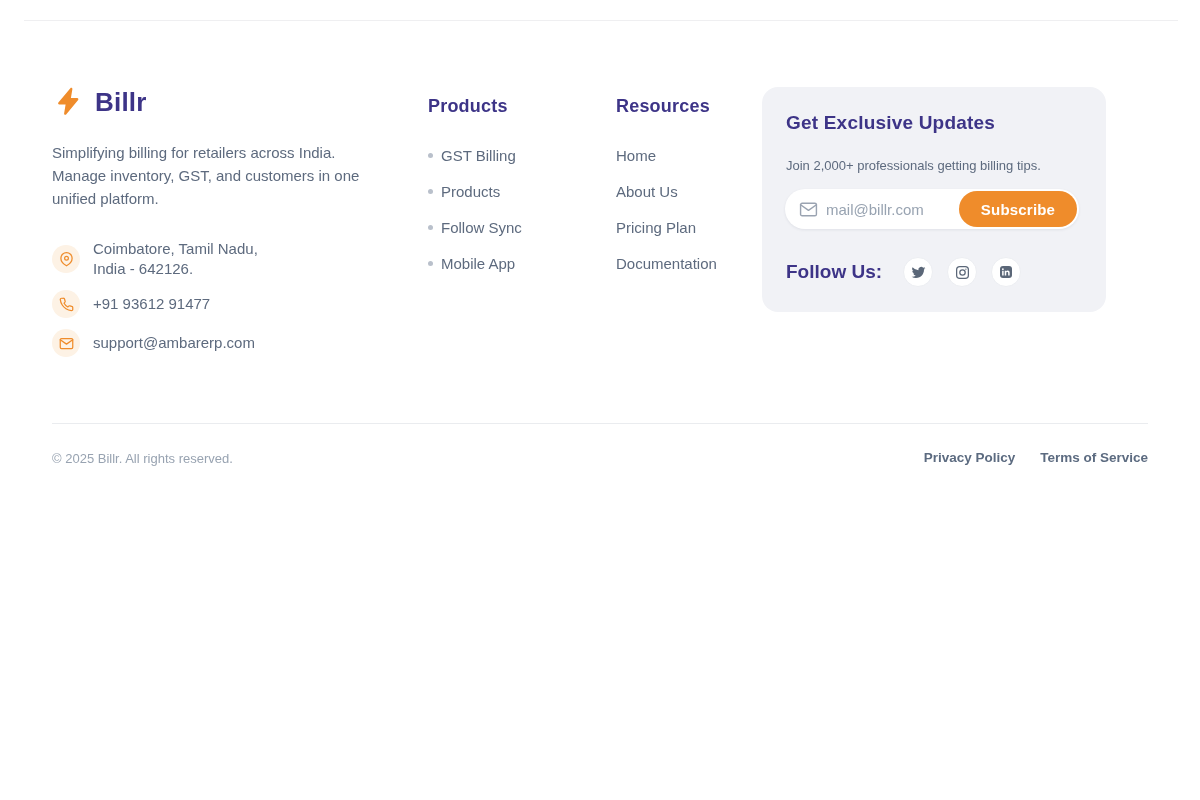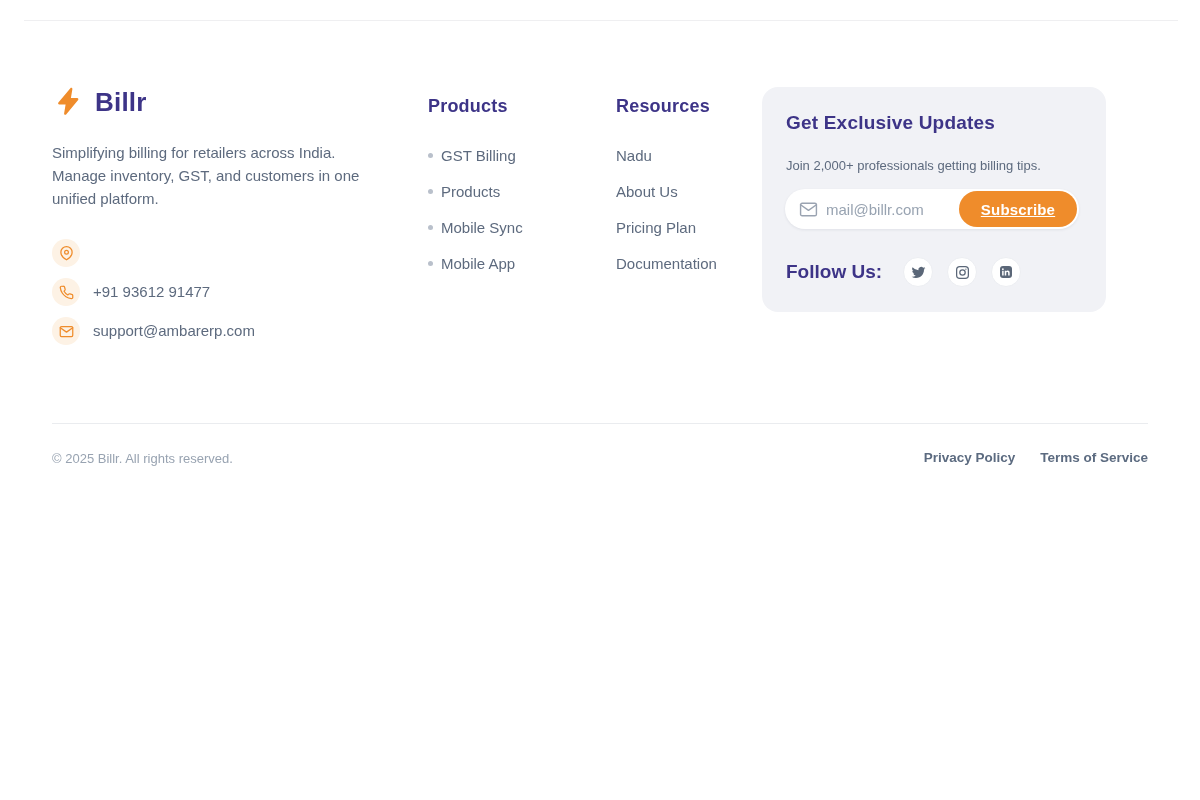--- a/index.html
+++ b/index.html
@@ -41,21 +41,21 @@
   .footer-link{font-size:15px;color:var(--text-slate);cursor:pointer;text-decoration:none;}
 
   
   .newsletter-card{position:absolute;left:762px;top:87px;width:344px;height:225px;background:var(--card-bg);border-radius:16px;}
   .card-title{position:absolute;left:24px;top:25px;font-size:19px;font-weight:bold;color:var(--brand-indigo);letter-spacing:.2px;}
   .card-subtitle{position:absolute;left:24px;top:59px;font-size:13px;color:var(--text-slate);margin-top:12px;}
   .subscribe-pill{position:absolute;left:23px;top:102px;width:294px;height:40px;background:#fff;border-radius:20px;box-shadow:0 1px 3px rgba(30,40,60,.08);display:flex;align-items:center;}
   .pill-mail-icon{margin-left:14px;display:flex;align-items:center;}
   .email-input{flex:1;min-width:0;border:none;outline:none;background:transparent;margin-left:8px;font-size:15px;color:#4a5668;font-family:inherit;}
   .email-input::placeholder{color:var(--muted-gray);}
-  .subscribe-btn{position:absolute;right:2px;top:2px;bottom:2px;width:118px;border:none;border-radius:18px;background:var(--accent-orange);color:#fff;font-size:15px;font-weight:bold;font-family:inherit;cursor:pointer;letter-spacing:.2px;text-decoration:underline;}
+  .subscribe-btn{position:absolute;right:2px;top:2px;bottom:2px;width:118px;border:none;border-radius:18px;background:var(--accent-orange);color:#fff;font-size:15px;font-weight:bold;font-family:inherit;cursor:pointer;letter-spacing:.2px;}
   .follow-row{position:absolute;left:24px;top:170px;height:30px;display:flex;align-items:center;}
   .follow-label{font-size:19px;font-weight:bold;color:var(--brand-indigo);margin-right:21px;}
   .social-btn{width:30px;height:30px;border-radius:50%;background:#fff;border:1px solid #ECEEF2;display:flex;align-items:center;justify-content:center;cursor:pointer;margin-right:14px;padding:0;}
 
   
   .bottom-divider{position:absolute;left:52px;right:52px;top:423px;height:1px;background:var(--divider);}
   .copyright{position:absolute;left:52px;top:451px;font-size:13px;color:var(--muted-gray);}
   .legal-links{position:absolute;right:52px;top:450px;display:flex;gap:25px;}
   .legal-link{font-size:13.5px;font-weight:bold;color:#5C6B80;text-decoration:none;cursor:pointer;}
 </style>
@@ -77,20 +77,24 @@
     </div>
     <p class="tagline">Simplifying billing for retailers across India. Manage inventory, GST, and customers in one unified platform.</p>
     <div class="contact-list">
       <div class="contact-row">
         <span class="contact-icon">
           <svg width="15" height="15" viewBox="0 0 24 24" fill="none" stroke="var(--accent-orange)" stroke-width="2" stroke-linecap="round" stroke-linejoin="round">
             <path d="M21 10c0 7-9 12-9 12s-9-5-9-12a9 9 0 0 1 18 0z"></path>
               <circle cx="12" cy="10" r="3"></circle>
           </svg>
         </span>
+        <div class="contact-text">
+          <span>Coimbatore, Tamil Nadu,</span><br>
+          <span>India - 642126.</span>
+        </div>
       </div>
       <div class="contact-row">
         <span class="contact-icon">
           <svg width="15" height="15" viewBox="0 0 24 24" fill="none" stroke="var(--accent-orange)" stroke-width="2" stroke-linecap="round" stroke-linejoin="round">
             <path d="M22 16.92v3a2 2 0 0 1-2.18 2 19.79 19.79 0 0 1-8.63-3.07 19.5 19.5 0 0 1-6-6A19.79 19.79 0 0 1 2.08 4.18 2 2 0 0 1 4.06 2h3a2 2 0 0 1 2 1.72 12.84 12.84 0 0 0 .7 2.81 2 2 0 0 1-.45 2.11L8.09 9.91a16 16 0 0 0 6 6l1.27-1.27a2 2 0 0 1 2.11-.45 12.84 12.84 0 0 0 2.81.7A2 2 0 0 1 22 16.92z"></path>
           </svg>
         </span>
         <div class="contact-text">+91 93612 91477</div>
       </div>
       <div class="contact-row">
@@ -111,34 +115,34 @@
       <li>
           <span class="dot"></span>
           <a class="footer-link">GST Billing</a>
         </li>
       <li>
           <span class="dot"></span>
           <a class="footer-link">Products</a>
         </li>
       <li>
           <span class="dot"></span>
-          <a class="footer-link">Mobile Sync</a>
+          <a class="footer-link">Follow Sync</a>
         </li>
       <li>
           <span class="dot"></span>
           <a class="footer-link">Mobile App</a>
         </li>
     </ul>
   </div>
 
   <div class="link-col resources">
     <h3 class="col-title">Resources</h3>
     <ul class="link-list">
       <li>
-          <a class="footer-link">Nadu</a>
+          <a class="footer-link">Home</a>
         </li>
       <li>
           <a class="footer-link">About Us</a>
         </li>
       <li>
           <a class="footer-link">Pricing Plan</a>
         </li>
       <li>
           <a class="footer-link">Documentation</a>
         </li>

